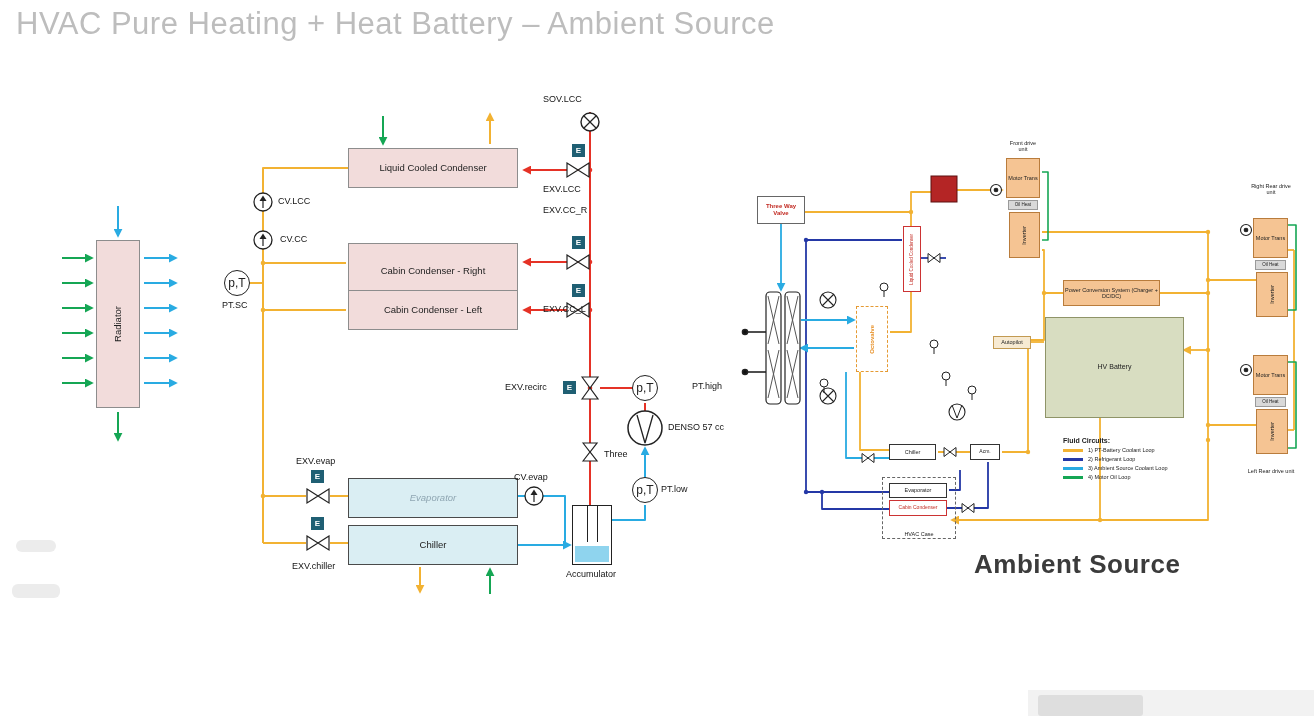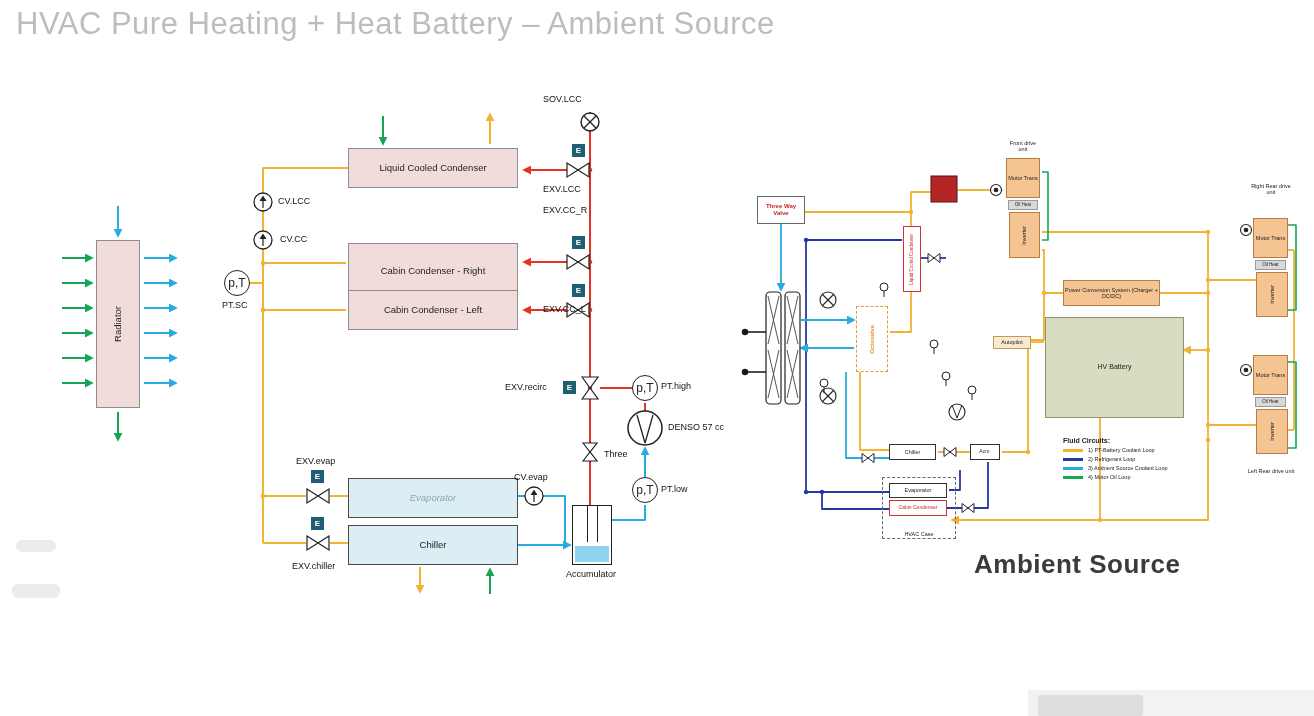--- a/index.html
+++ b/index.html
@@ -322,21 +322,21 @@
       </div>
 
     <div class="lbl" style="left:278px;top:196px">CV.LCC</div>
     <div class="lbl" style="left:280px;top:234px">CV.CC</div>
     <div class="lbl" style="left:222px;top:300px">PT.SC</div>
     <div class="lbl" style="left:543px;top:94px">SOV.LCC</div>
     <div class="lbl" style="left:543px;top:184px">EXV.LCC</div>
     <div class="lbl" style="left:543px;top:205px">EXV.CC_R</div>
     <div class="lbl" style="left:543px;top:304px">EXV.CC_L</div>
     <div class="lbl" style="left:505px;top:382px">EXV.recirc</div>
-    <div class="lbl" style="left:661px;top:381px">PT.high</div>
+    <div class="lbl" style="left:692px;top:381px">PT.high</div>
     <div class="lbl" style="left:668px;top:422px">DENSO 57 cc</div>
     <div class="lbl" style="left:604px;top:449px">Three</div>
     <div class="lbl" style="left:661px;top:484px">PT.low</div>
     <div class="lbl" style="left:514px;top:472px">CV.evap</div>
     <div class="lbl" style="left:296px;top:456px">EXV.evap</div>
     <div class="lbl" style="left:292px;top:561px">EXV.chiller</div>
     <div class="lbl" style="left:566px;top:569px">Accumulator</div>
   </div>
 
   <div>

